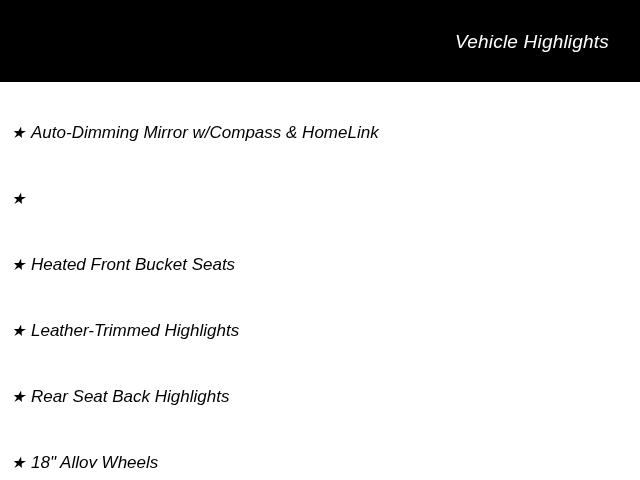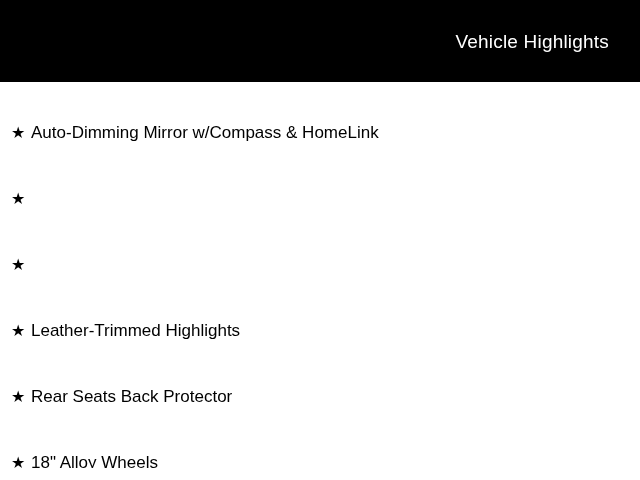--- a/index.html
+++ b/index.html
@@ -12,20 +12,21 @@
     background: #ffffff;
     font-family: "Liberation Sans", sans-serif;
     overflow: hidden;
   }
   .page {
     position: relative;
     width: 640px;
     height: 480px;
     background: #ffffff;
     box-sizing: border-box;
+    font-style: italic;
   }
   .header-bar {
     position: relative;
     width: 640px;
     height: 82px;
     background: #000000;
     display: flex;
     align-items: center;
     justify-content: flex-end;
     box-sizing: border-box;
@@ -92,30 +93,31 @@
       <span class="bullet-star">★</span>
       <span class="item-label">Auto-Dimming Mirror w/Compass &amp; HomeLink</span>
     </li>
 
     <li class="highlight-item">
       <span class="bullet-star">★</span>
     </li>
 
     <li class="highlight-item">
       <span class="bullet-star">★</span>
+      <span class="item-label">Heated Front Bucket Seats</span>
     </li>
 
     <li class="highlight-item">
       <span class="bullet-star">★</span>
       <span class="item-label">Leather-Trimmed Highlights</span>
     </li>
 
     <li class="highlight-item">
       <span class="bullet-star">★</span>
-      <span class="item-label">Rear Seats Back Protector</span>
+      <span class="item-label">Rear Seat Back Highlights</span>
     </li>
 
     <li class="highlight-item">
       <span class="bullet-star">★</span>
       <span class="item-label">18" Alloy Wheels</span>
     </li>
 
   </ul>
 
   <div class="footer-strip"></div>

